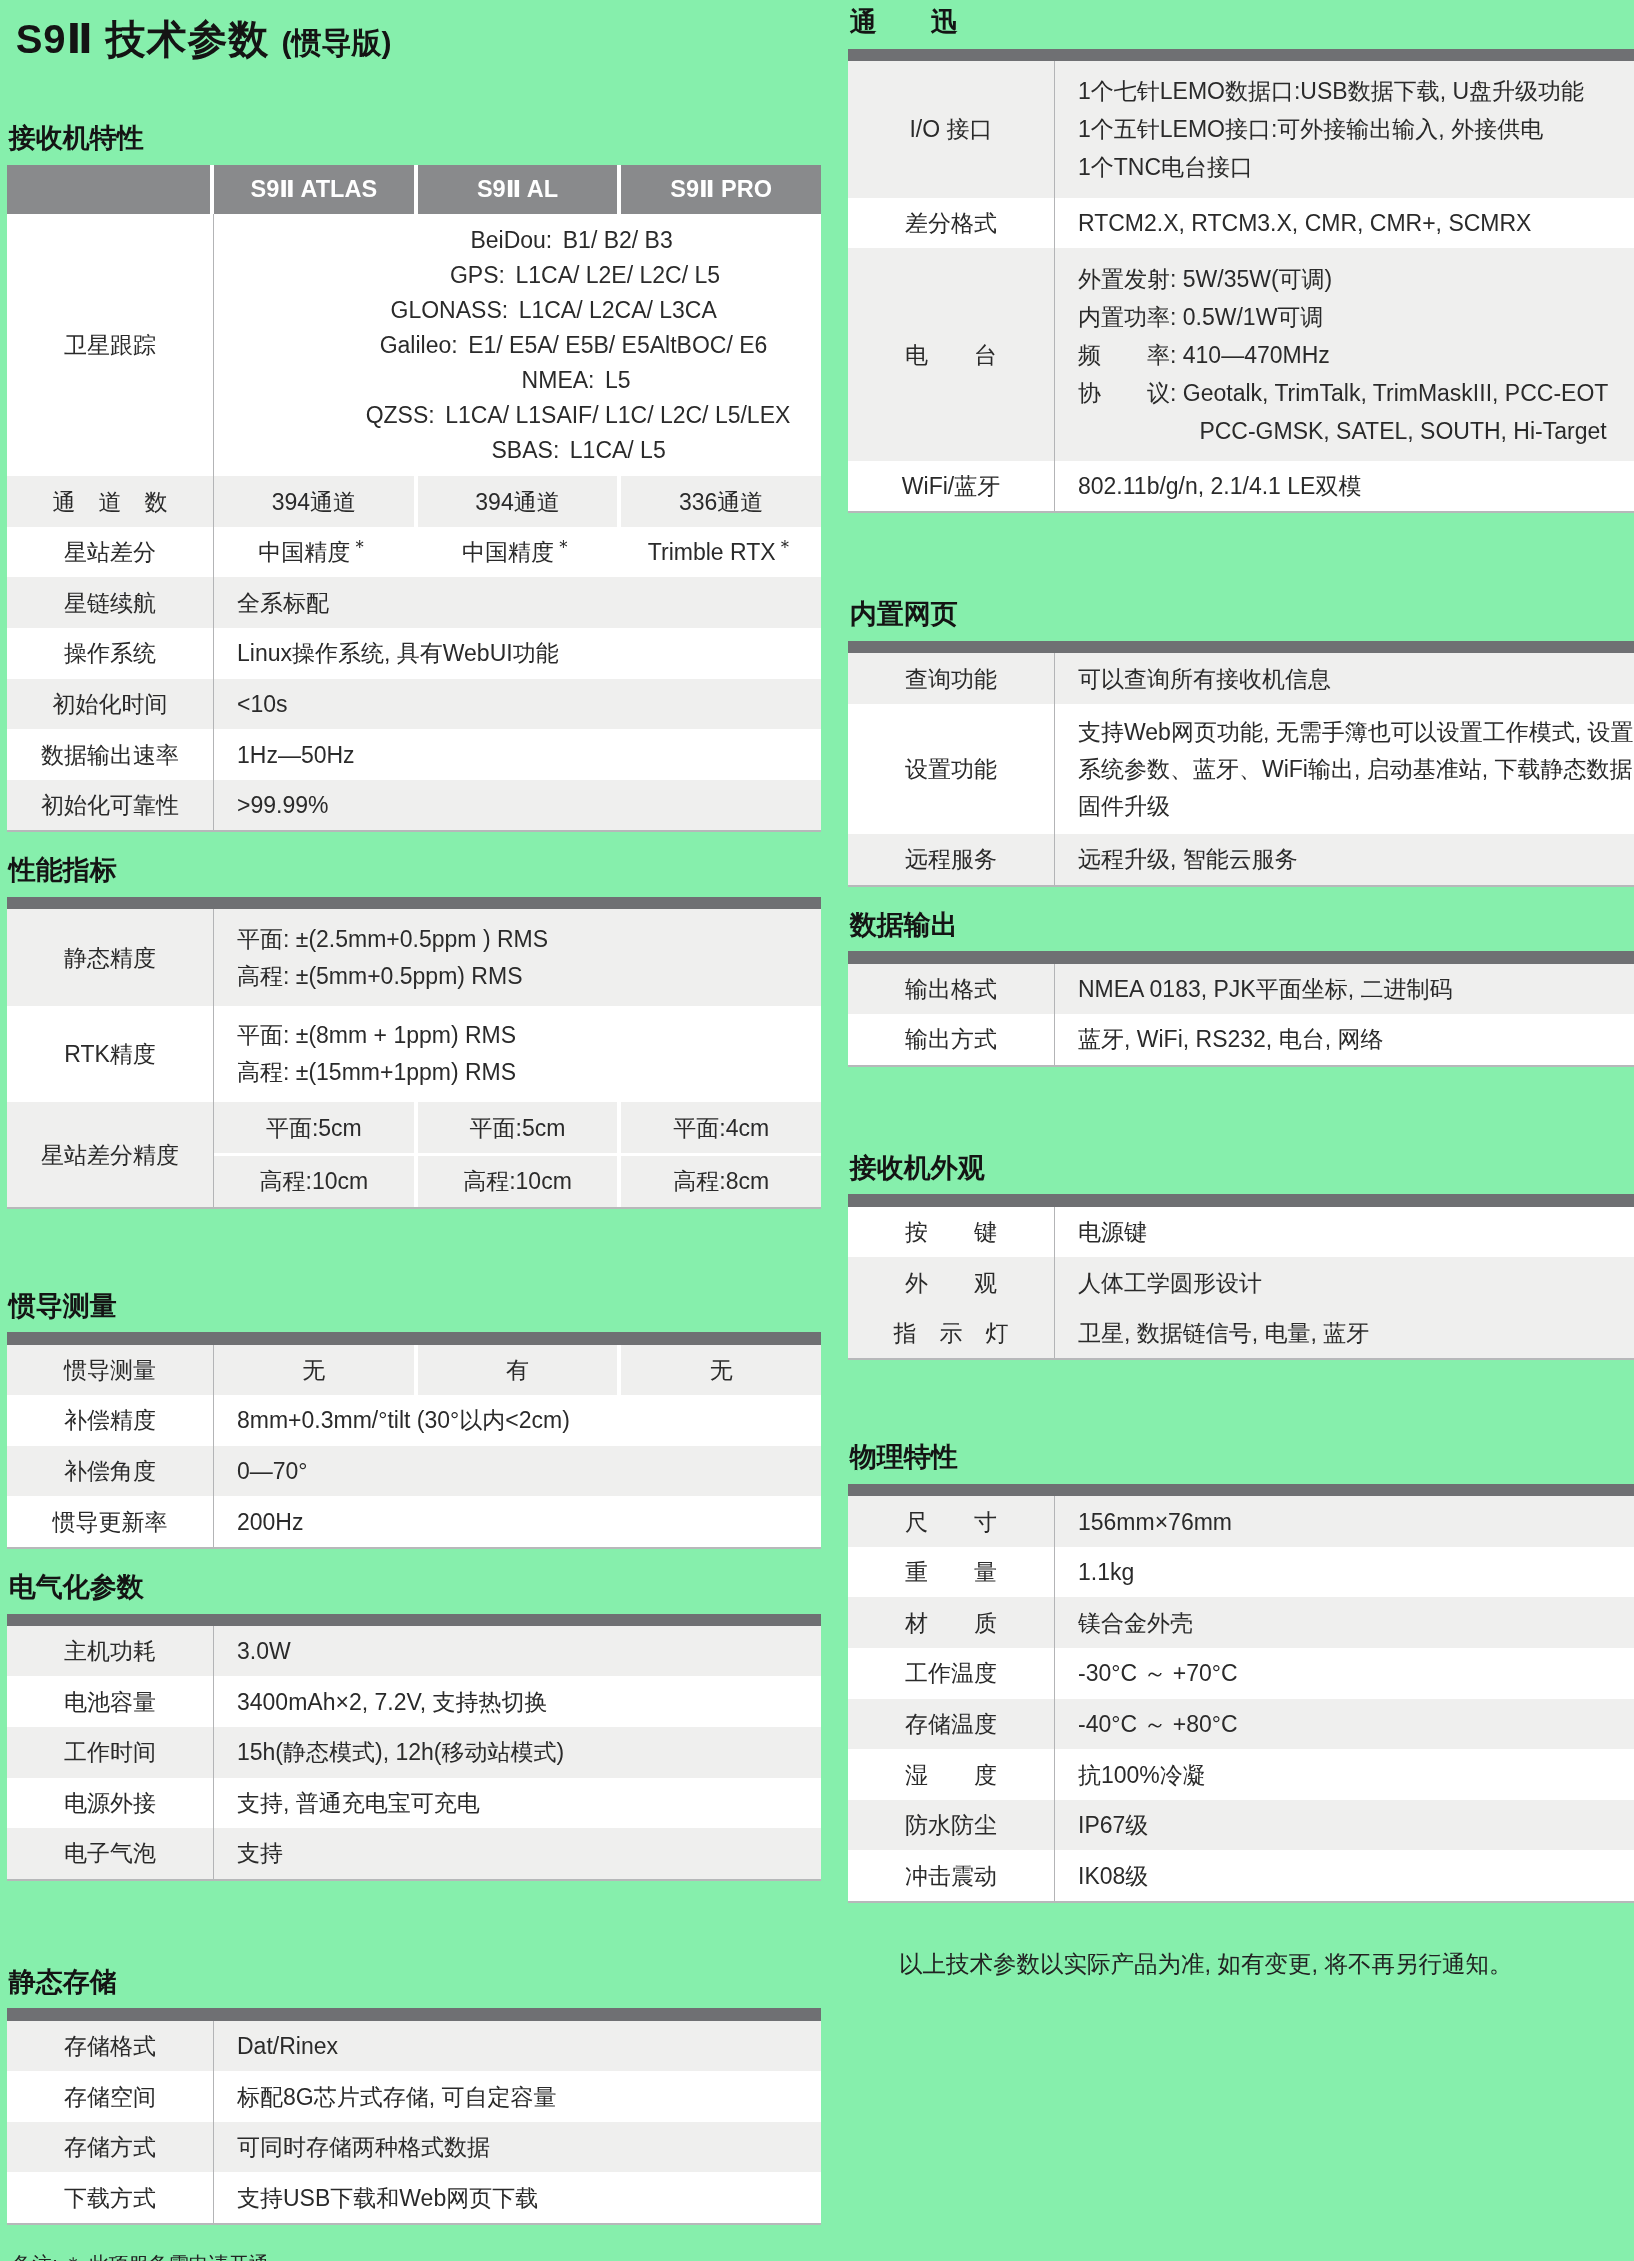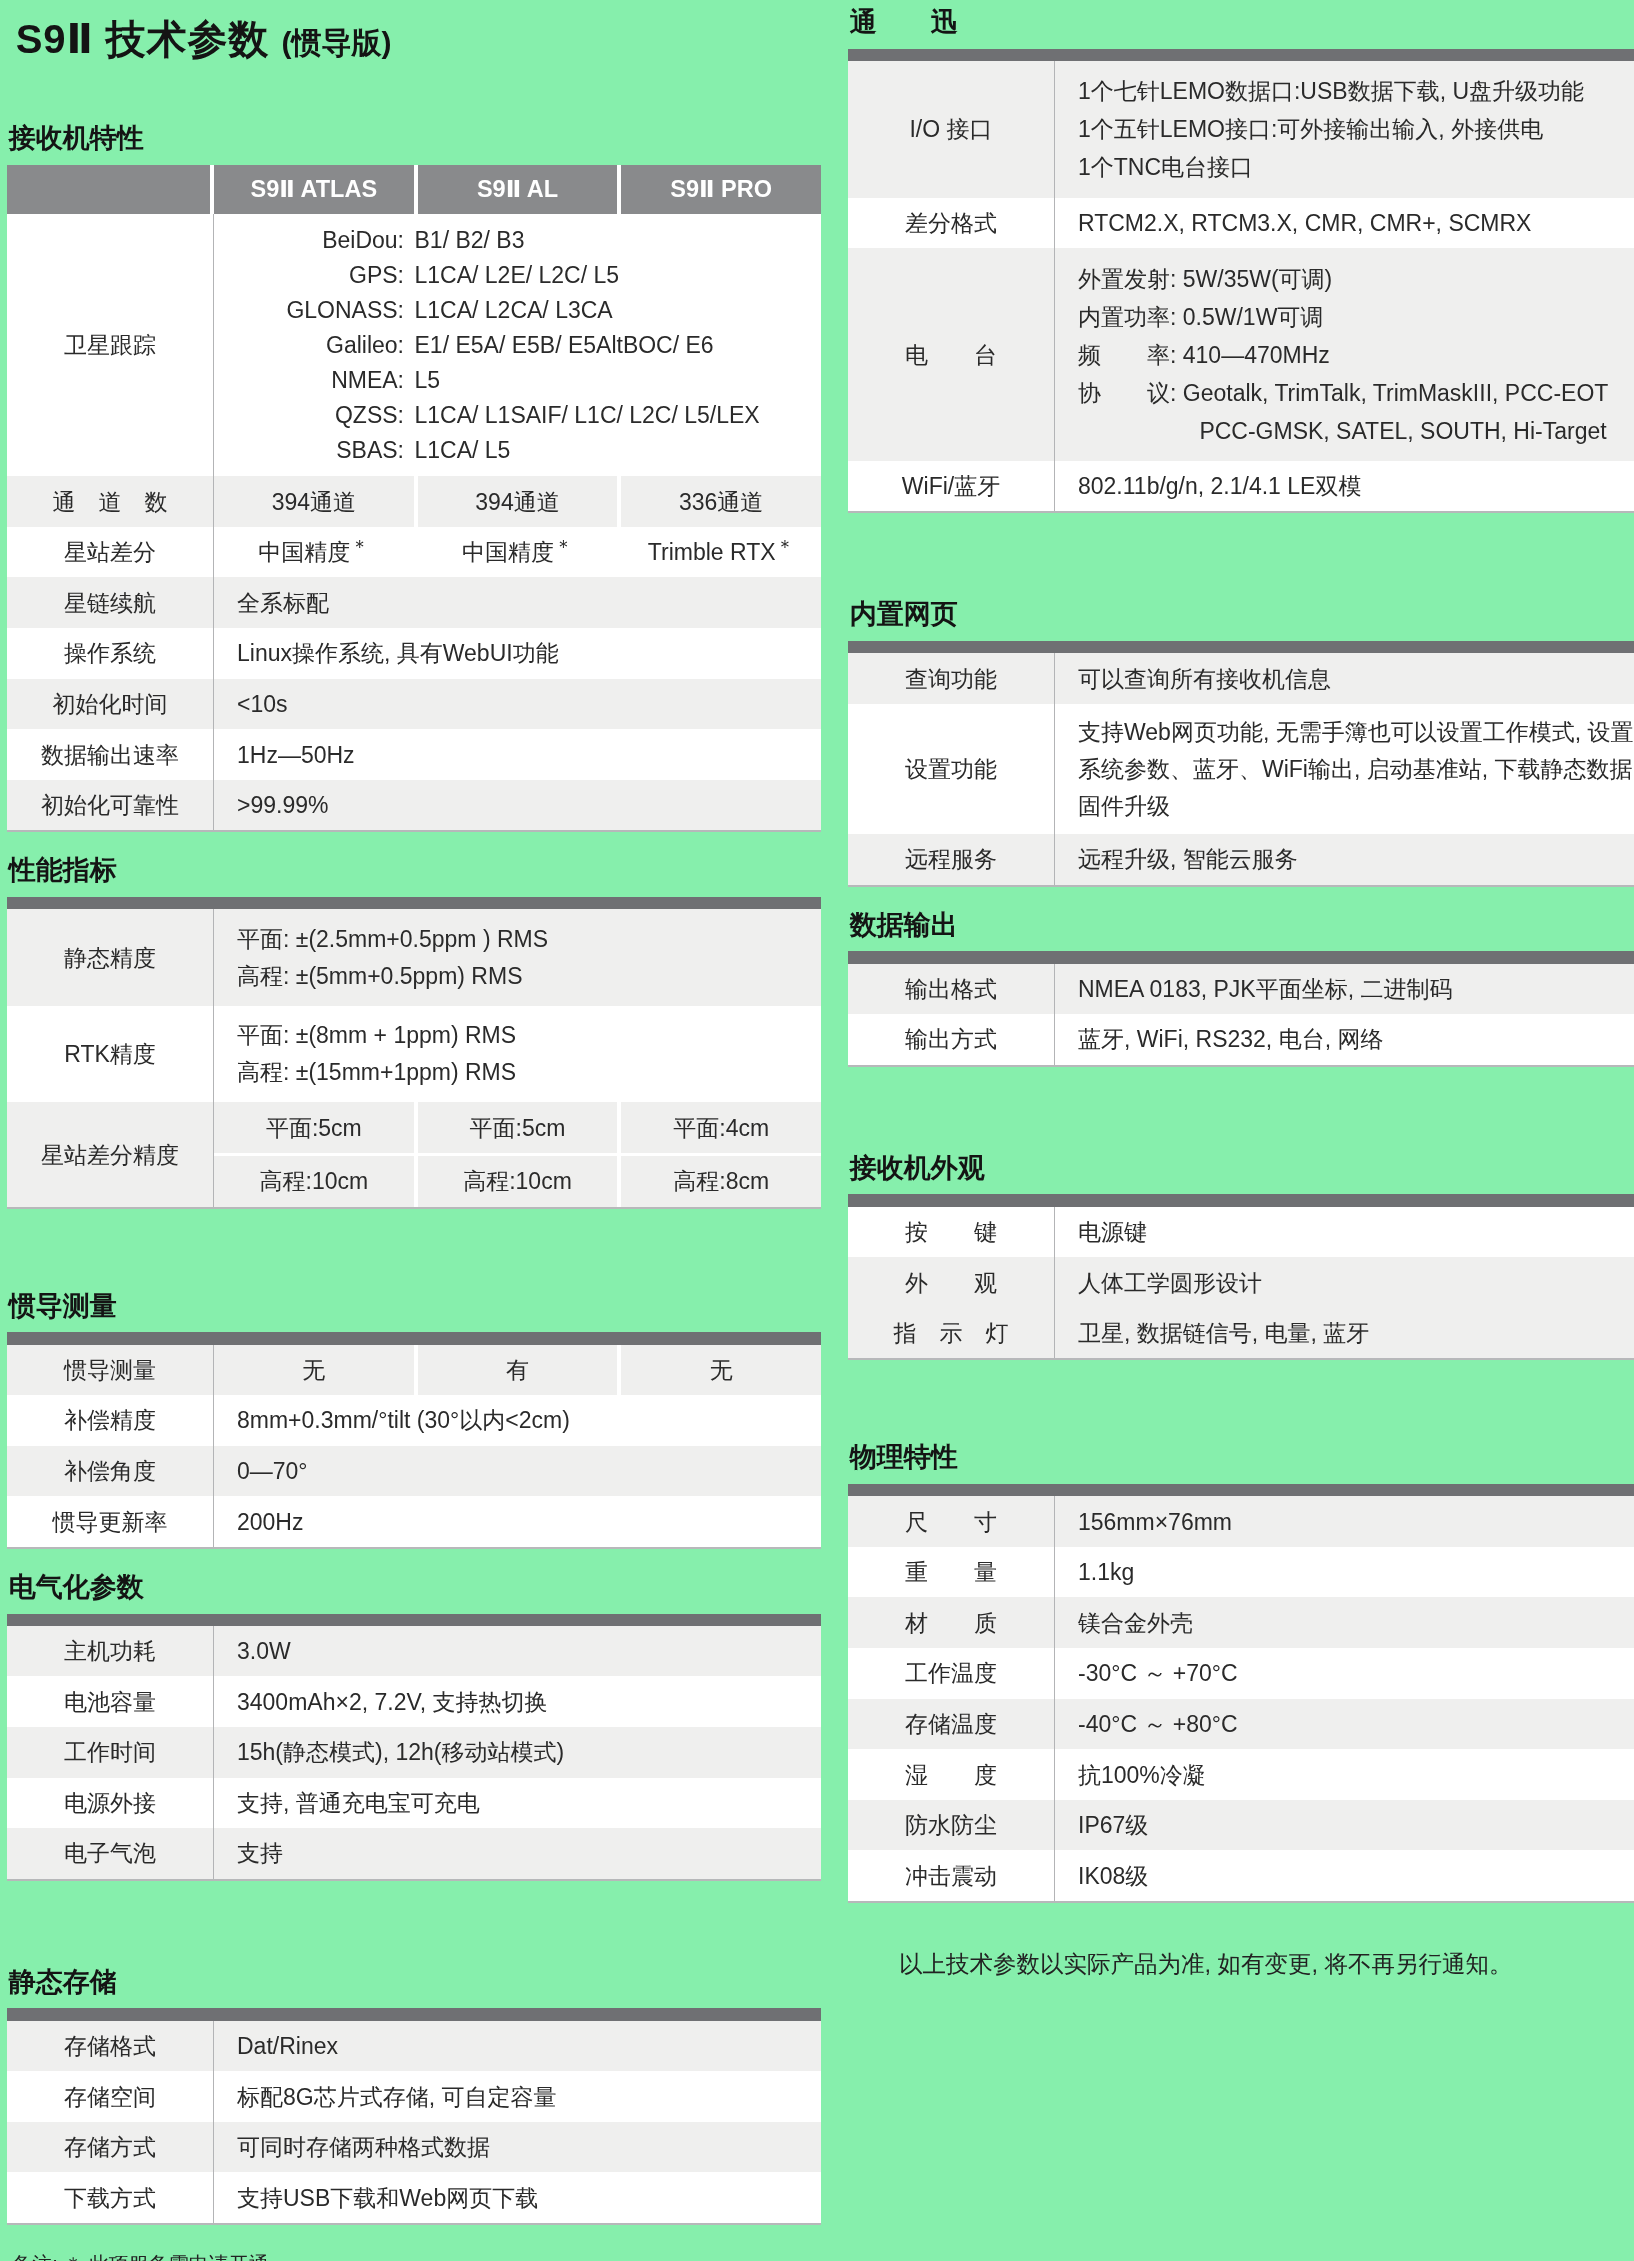--- a/index.html
+++ b/index.html
@@ -37,21 +37,21 @@
   .ml{white-space:pre-line;line-height:38px;}
   .ml2{white-space:pre-line;line-height:37px;}
   .wrap{line-height:37px;padding-top:9.6px;padding-bottom:9.6px;}
 
   .cells{flex:1;display:flex;}
   .cell{flex:1;display:flex;align-items:center;justify-content:center;padding:11.3px 3.5px;line-height:28px;}
   .cell + .cell{border-left:4.4px solid #fff;}
   sup.star{font-size:19px;vertical-align:top;position:relative;top:-5.2px;}
 
   .satv{display:block;padding:8.7px 0;}
-  .sat-line{display:flex;line-height:35px;}
+  .sat-line{display:flex;line-height:35px;justify-content:center;}
   .sat-sys{flex:0 0 190px;text-align:right;}
   .sat-x{padding-left:10.5px;}
 
   .pcols{flex:1;display:flex;}
   .pcol{flex:1;display:flex;flex-direction:column;}
   .pcol + .pcol{border-left:4.4px solid #fff;}
   .pcell{flex:1;display:flex;align-items:center;justify-content:center;padding:11.3px 3.5px;line-height:28px;}
   .pcell.h{border-top:3.5px solid #fff;}
 
   .note-left{margin-top:26px;margin-left:5.2px;font-size:20px;color:#222;}

